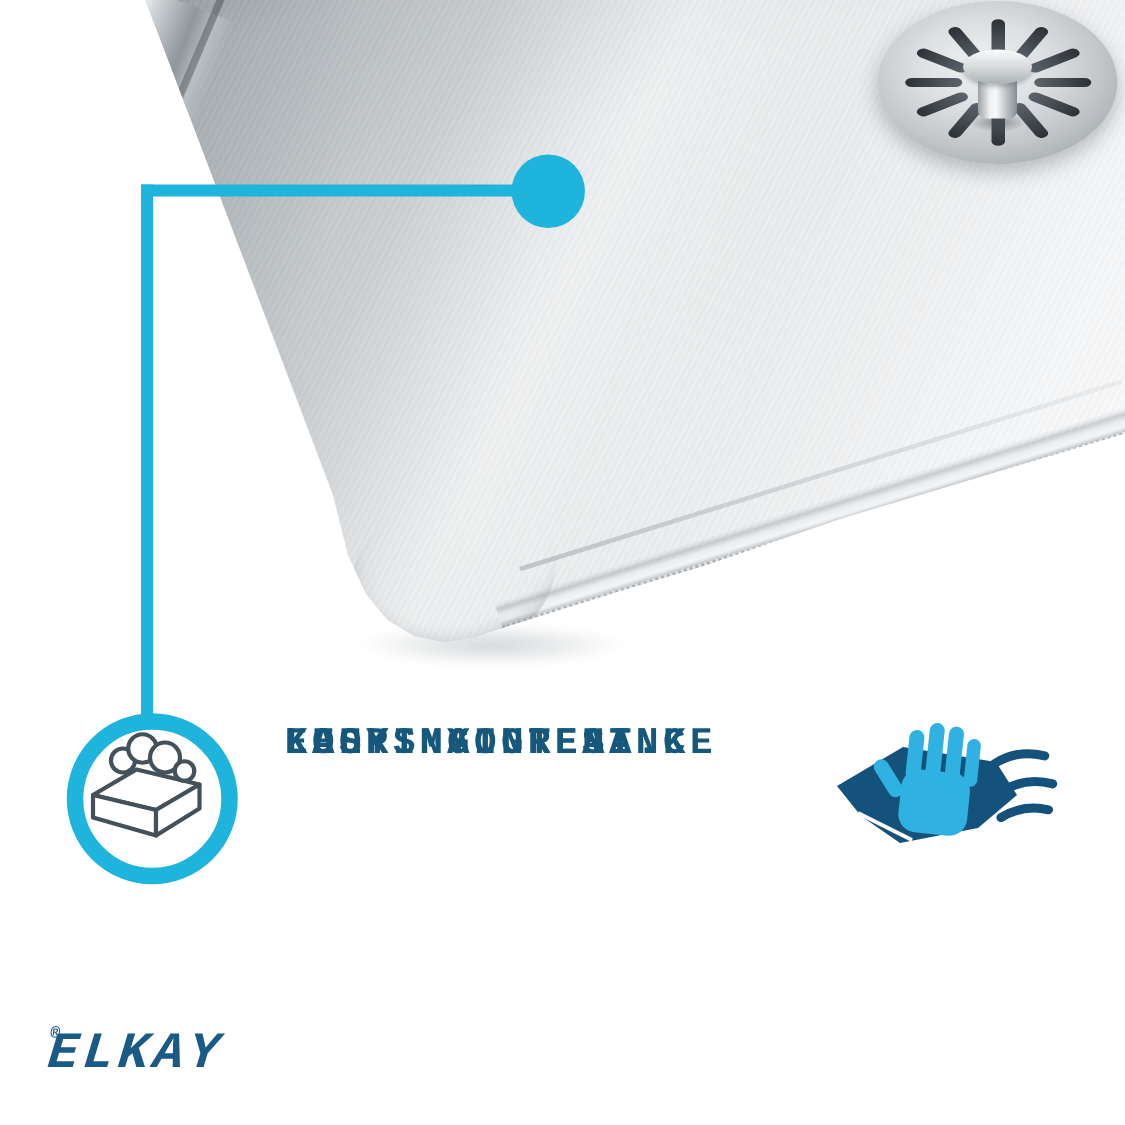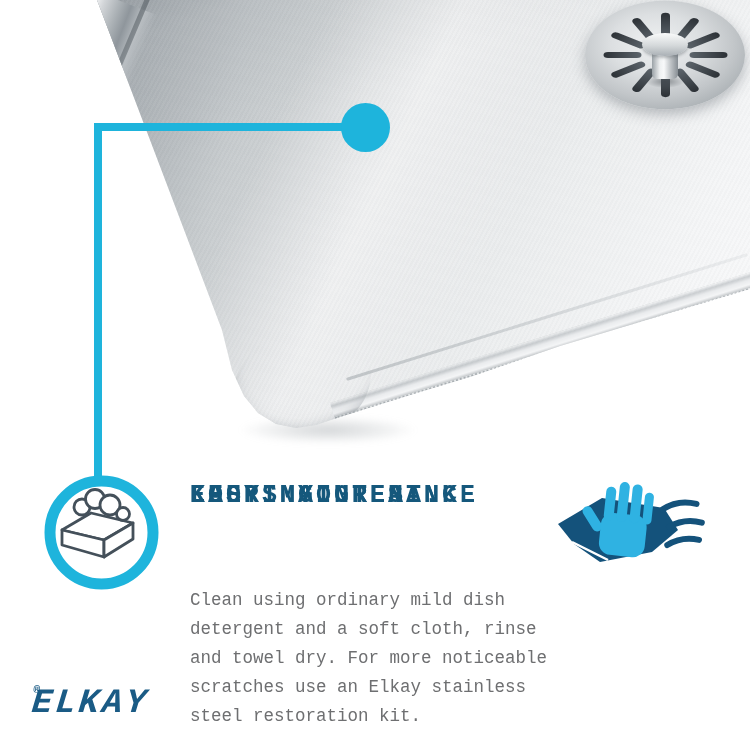--- a/index.html
+++ b/index.html
@@ -159,21 +159,20 @@
       <circle cx="73" cy="37" r="10"></circle>
       <circle cx="86" cy="46" r="6.5"></circle>
     </g>
   </svg>
 
   <div class="heading">
     <span>EASY MAINTENANCE</span>
     <span>KEEPS YOUR SINK</span>
     <span>LOOKING GREAT.</span>
   </div>
-  <p class="body-copy">Clean using ordinary mild dish detergent and a soft cloth, rinse and towel dry. For more noticeable scratches use an Elkay stainless steel restoration kit.</p>
 
   <svg style="left:552px;top:478px;" width="165" height="100" viewBox="0 0 165 100">
     <path d="M6,46 L50,20 L112,30 L126,52 L100,74 L48,84 L22,66 Z" fill="#14527b"></path>
     <path d="M20,64 L56,82" stroke="#ffffff" stroke-width="2.5" fill="none"></path>
     <g fill="#2fb2e2" transform="rotate(6 70 55)">
       <rect x="34" y="30" width="10" height="28" rx="5" transform="rotate(-38 39 44)"></rect>
       <rect x="48" y="36" width="46" height="42" rx="12"></rect>
       <rect x="50" y="10" width="10" height="34" rx="5"></rect>
       <rect x="63" y="4" width="10" height="40" rx="5"></rect>
       <rect x="76" y="5" width="10" height="39" rx="5"></rect>

